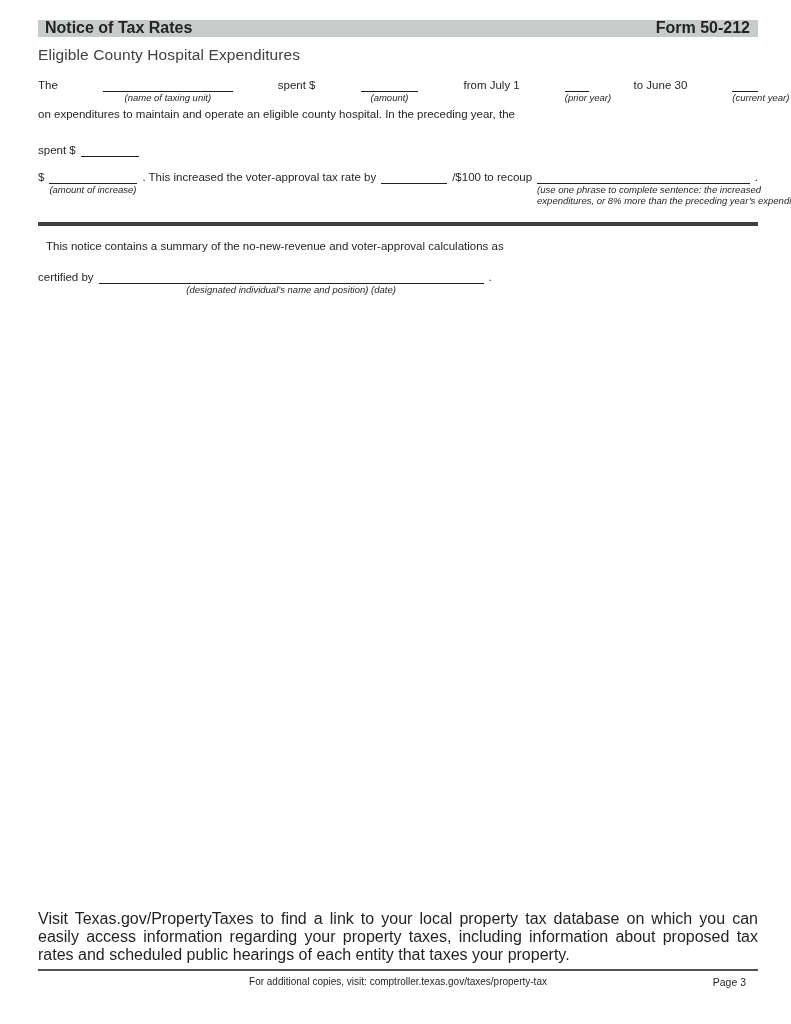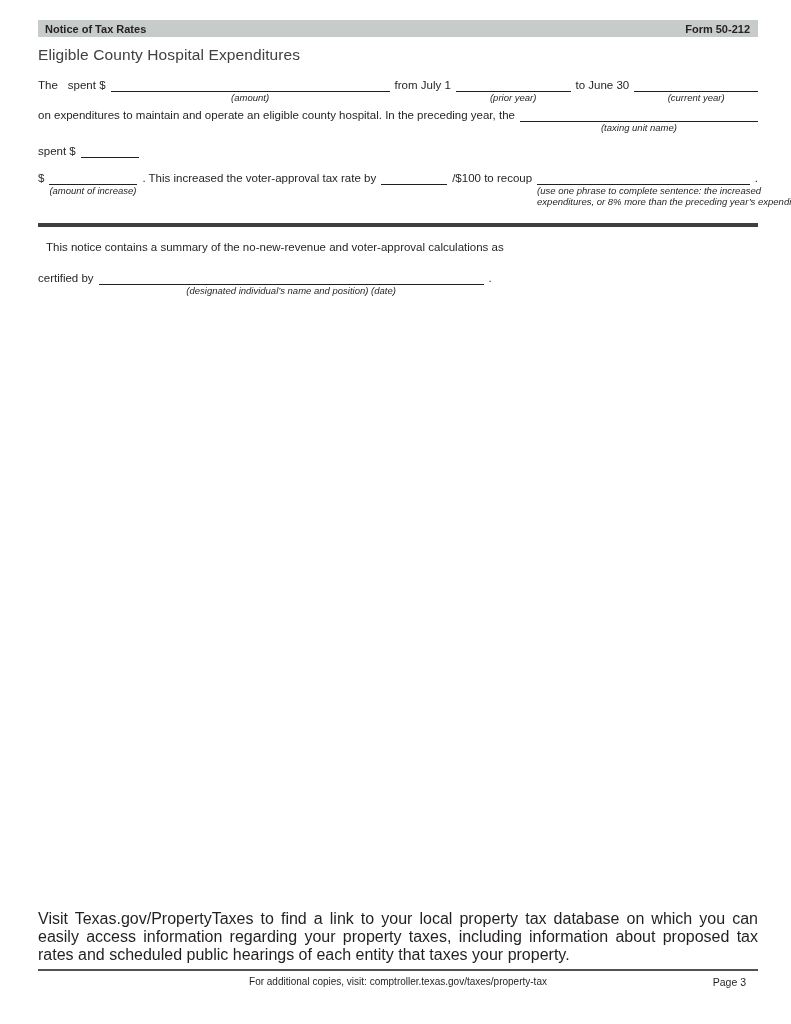--- a/index.html
+++ b/index.html
@@ -9,25 +9,25 @@
     width:791px; height:1024px;
     background:#ffffff;
     font-family:"Liberation Sans", sans-serif;
     color:#231f20;
     overflow:hidden;
   }
   .content { padding:20px 33px 0 38px; }
 
   
   .bar {
-    display:flex; justify-content:space-between; align-items:center;
+    display:flex; justify-content:space-between; align-items:flex-end;
     background:#c7cbca;
     height:17px;
     padding:0 8px 0 7px;
-    font-size:11px; font-weight:bold; color:#232323;
+    font-size:16px; font-weight:bold; color:#232323;
   }
   .page-title {
     margin-top:9px;
     font-size:15.5px; font-weight:normal; color:#414042;
     letter-spacing:0.1px;
   }
 
   
   .row {
     display:flex; align-items:flex-end;
@@ -44,21 +44,21 @@
   }
   .lbl {
     position:absolute; top:14px; left:0; width:100%;
     text-align:center;
     font-size:9.5px; font-style:italic; color:#231f20;
     line-height:11px;
   }
   .lbl.left { text-align:left; white-space:pre; width:auto; min-width:100%; }
   .grow { flex-grow:1; }
 
-  .row1 { margin-top:14px; }
+  .row1 { margin-top:14px;gap:40px; }
   .row2 { margin-top:16px; }
   .row3 { margin-top:22px; }
   .row4 { margin-top:13px; }
 
   .w-amount3 { width:58px; flex:none; }
   .w-increase { width:88px; flex:none; }
   .w-rate { width:66px; flex:none; }
   .w-cert { width:385px; flex:none; }
 
   .f1 { flex-grow:2.78; } .f2 { flex-grow:1.24; }
@@ -104,39 +104,39 @@
 
     <div class="bar">
       <span>Notice of Tax Rates</span>
       <span>Form 50-212</span>
     </div>
 
     <div class="page-title">Eligible County Hospital Expenditures</div>
 
     <div class="row row1">
       <span class="seg first">The</span>
+      <span class="blank f1">
+        <span class="lbl">(name of taxing unit)</span>
+      </span>
       <span class="seg">spent $</span>
       <span class="blank f2">
         <span class="lbl">(amount)</span>
       </span>
       <span class="seg">from July 1</span>
       <span class="blank f3">
         <span class="lbl">(prior year)</span>
       </span>
       <span class="seg">to June 30</span>
       <span class="blank f4">
         <span class="lbl">(current year)</span>
       </span>
     </div>
 
     <div class="row row2">
       <span class="seg first">on expenditures to maintain and operate an eligible county hospital. In the preceding year, the</span>
-      <span class="blank grow">
-        <span class="lbl">(taxing unit name)</span>
-      </span>
     </div>
 
     <div class="row row3">
       <span class="seg first">spent $</span>
       <span class="blank w-amount3"></span>
     </div>
 
     <div class="row row4">
       <span class="seg first">$</span>
       <span class="blank w-increase">

